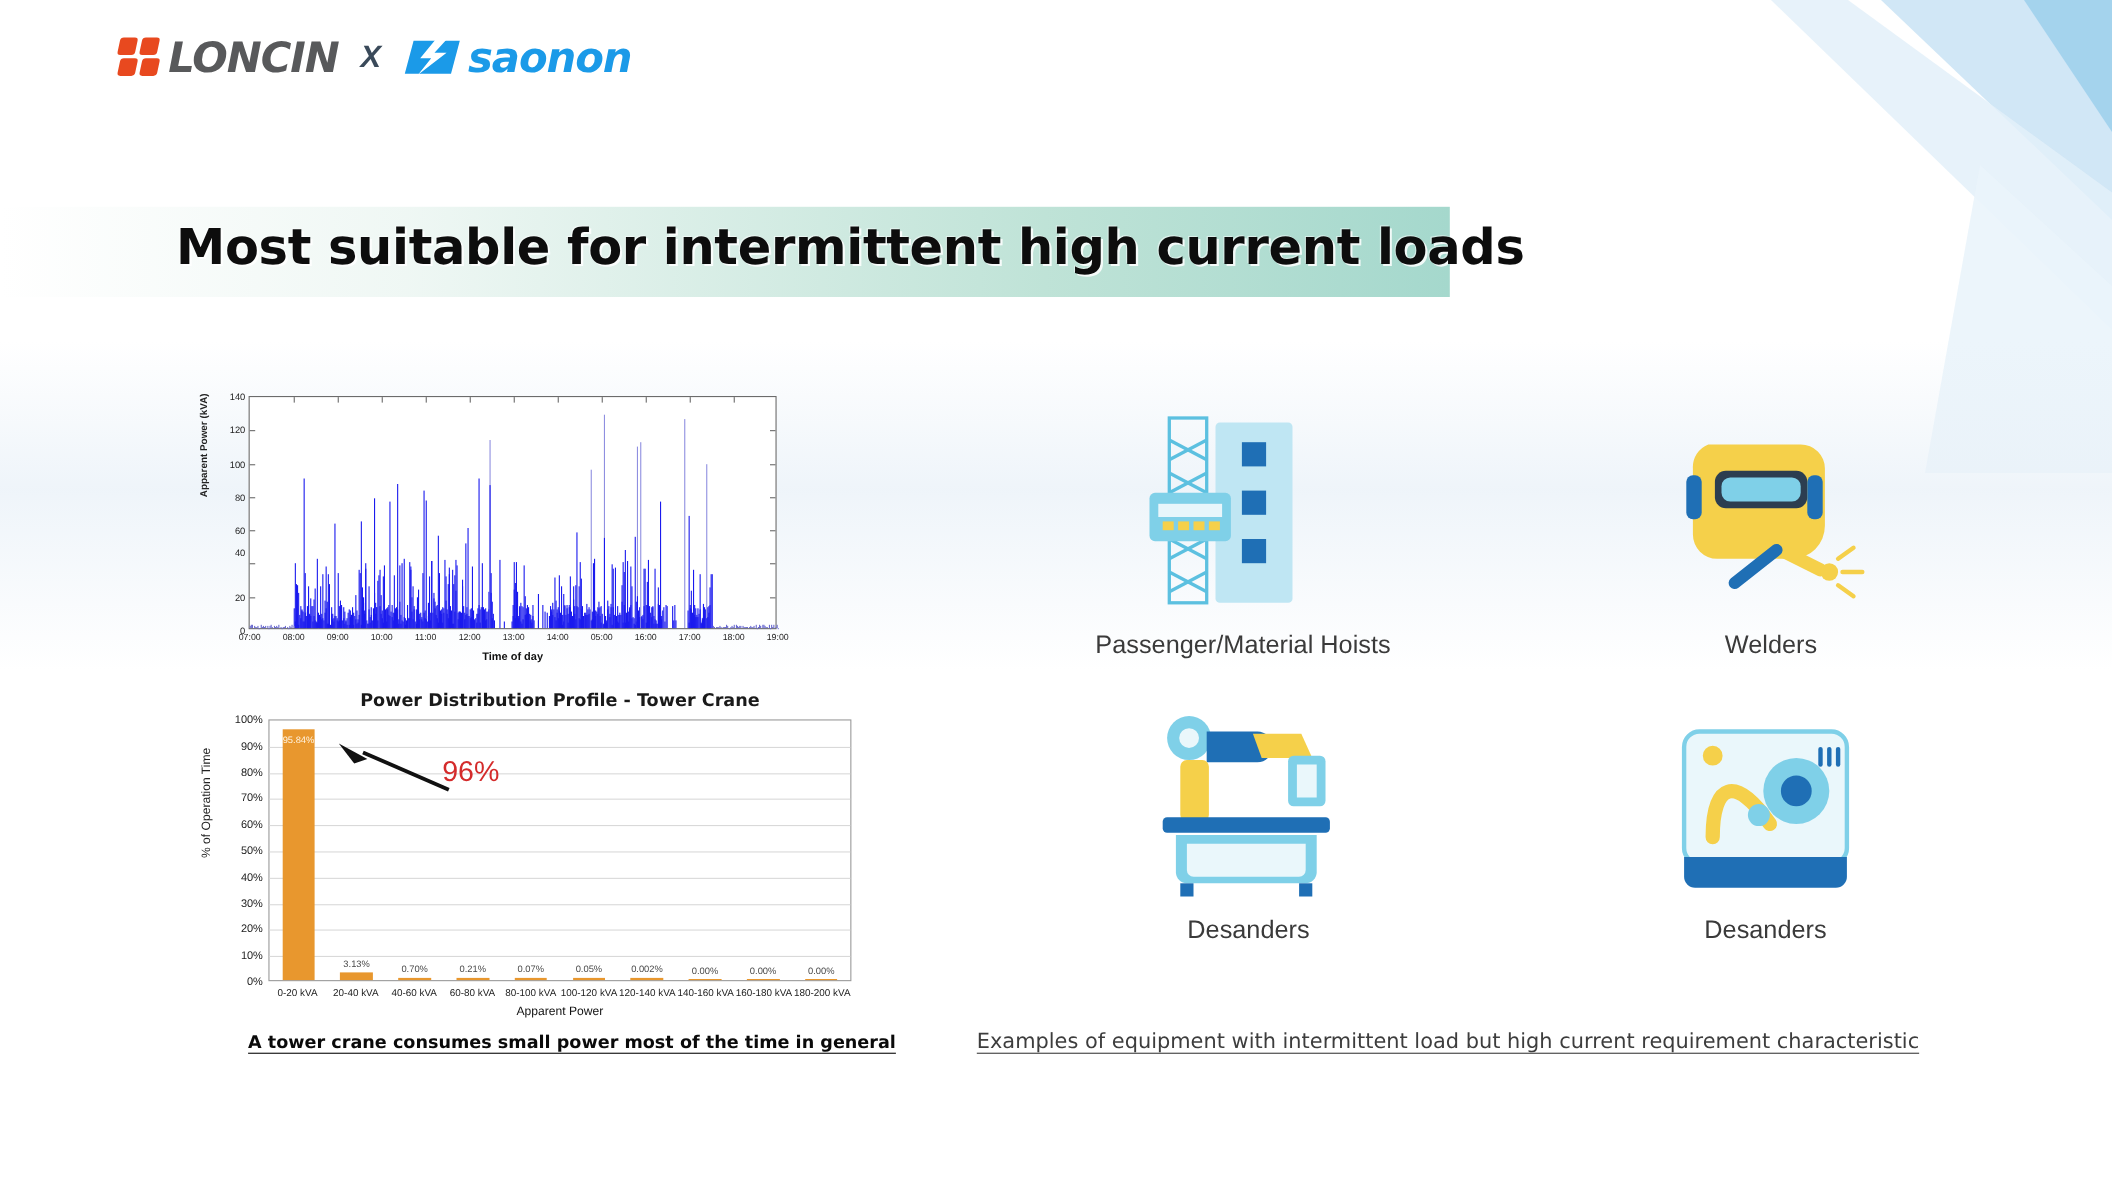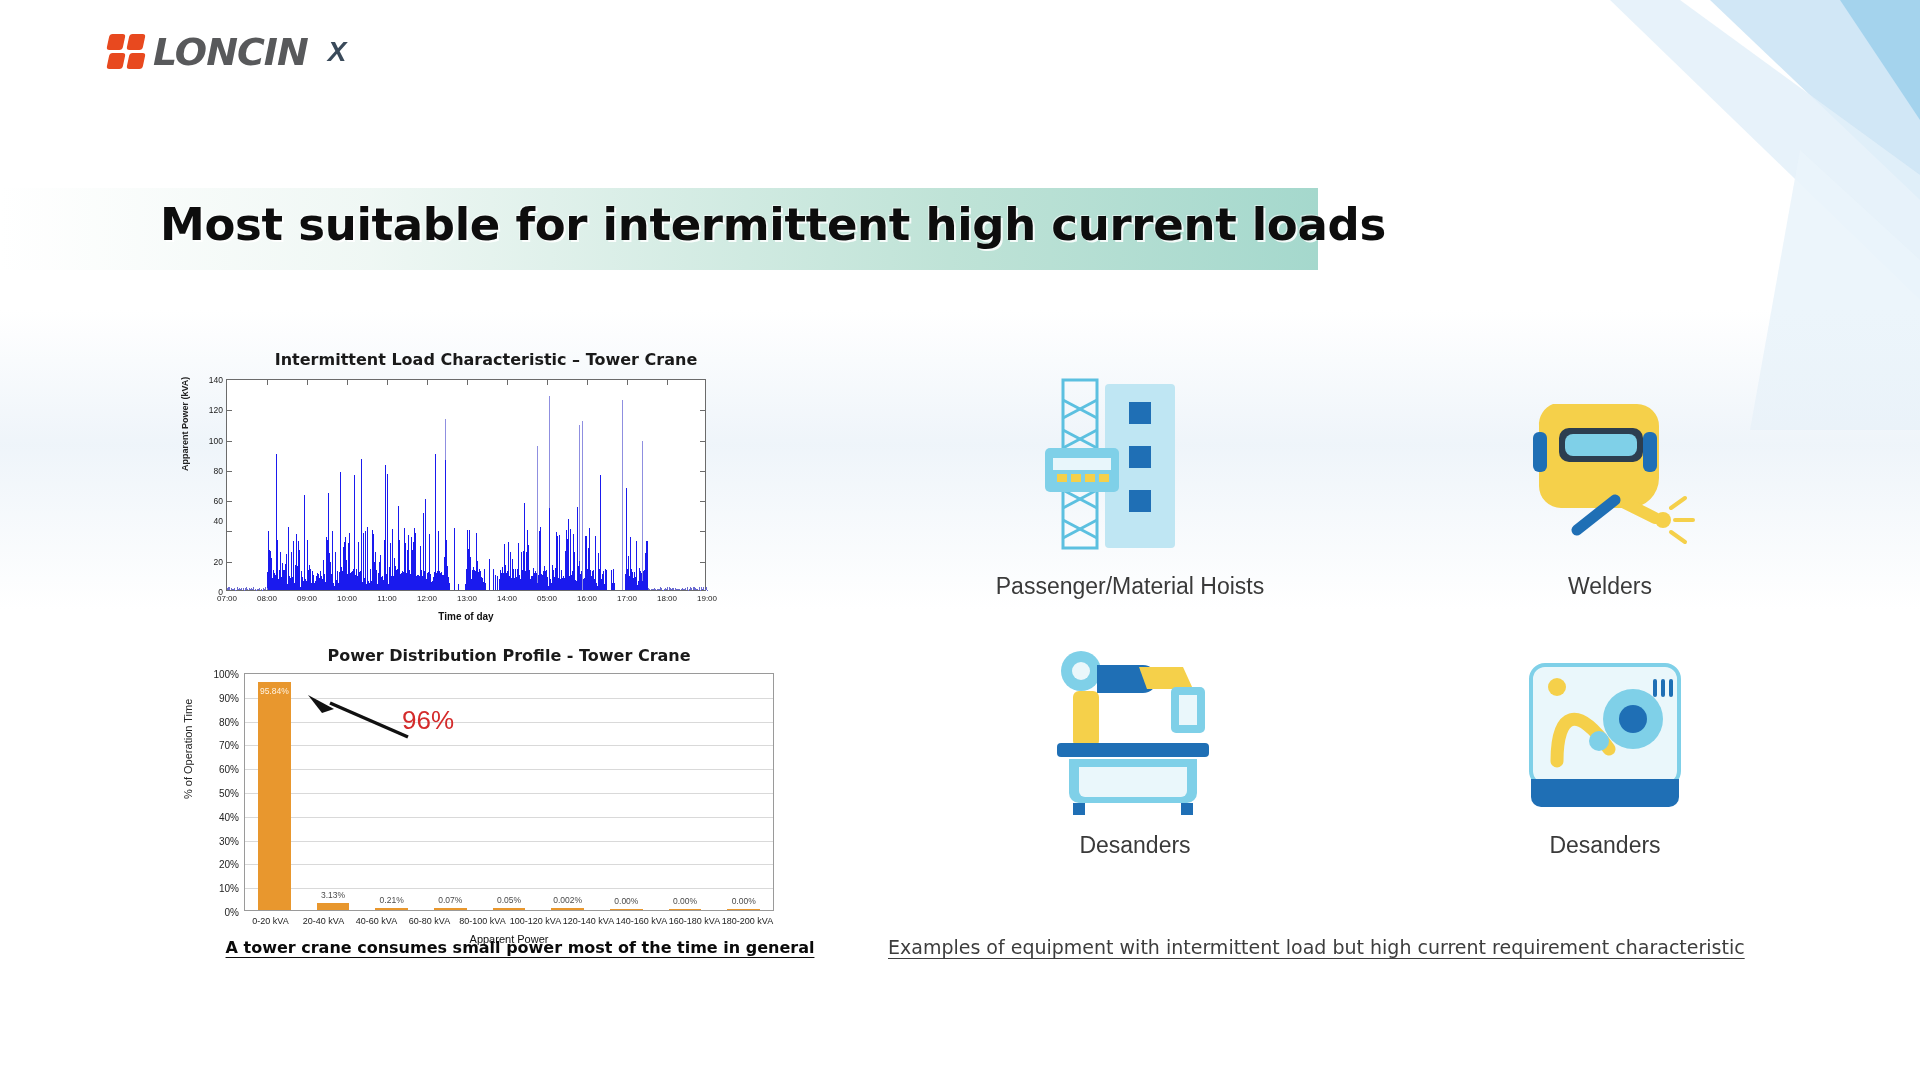--- a/index.html
+++ b/index.html
@@ -151,28 +151,34 @@
   <div class="loncin">
     <span class="loncin-mark">
       <i class="lm1"></i>
         <i class="lm2"></i>
         <i class="lm3"></i>
         <i class="lm4"></i>
     </span>
     <span class="loncin-word">LONCIN</span>
   </div>
   <span class="x-mark">X</span>
+  <div class="saonon">
+    <svg width="56" height="34" viewBox="0 0 56 34">
+      <polygon points="10,2 52,2 44,32 2,32" fill="#1b9ae8"></polygon>
+      <polygon points="30,1 16,18 26,18 14,33 40,13 29,13 40,1" fill="#ffffff"></polygon>
+    </svg>
+    <span class="saonon-word">saonon</span>
+  </div>
 </div>
 
 <div class="title-banner"></div>
 <div class="title-text">Most suitable for intermittent high current loads</div>
 
 <div class="left-col">
 
-  <div class="chart-title">Intermittent Load Characteristic – Tower Crane</div>
   <div class="line-chart-wrap">
     <div class="lc-ylabel">Apparent Power (kVA)</div>
     <div class="lc-plot" id="lcPlot">
         <div class="lc-ytick" style="top: 212px;">0</div>
         <div class="lc-ytick" style="top: 181.714px;">20</div>
         <div class="lc-tickmark " style="top: 181.714px;"></div>
         <div class="lc-tickmark r" style="top: 181.714px;"></div>
         <div class="lc-ytick" style="top: 141px;">40</div>
         <div class="lc-tickmark " style="top: 151.429px;"></div>
         <div class="lc-tickmark r" style="top: 151.429px;"></div>
@@ -941,20 +947,24 @@
           <div class="bc-bars">
             <div class="bc-slot">
               <div class="bc-val" style="bottom: 214.099px; color: rgb(255, 244, 226);">95.84%</div>
               <div class="bc-bar" style="height: 228.099px; background: rgb(232, 151, 46);"></div>
             </div>
             <div class="bc-slot">
               <div class="bc-val" style="bottom: 10.4494px;">3.13%</div>
               <div class="bc-bar" style="height: 7.4494px; background: rgb(232, 151, 46);"></div>
             </div>
             <div class="bc-slot">
+              <div class="bc-val" style="bottom: 5px;">0.70%</div>
+              <div class="bc-bar" style="height: 2px; background: rgb(232, 151, 46);"></div>
+            </div>
+            <div class="bc-slot">
               <div class="bc-val" style="bottom: 5px;">0.21%</div>
               <div class="bc-bar" style="height: 2px; background: rgb(232, 151, 46);"></div>
             </div>
             <div class="bc-slot">
               <div class="bc-val" style="bottom: 5px;">0.07%</div>
               <div class="bc-bar" style="height: 2px; background: rgb(232, 151, 46);"></div>
             </div>
             <div class="bc-slot">
               <div class="bc-val" style="bottom: 5px;">0.05%</div>
               <div class="bc-bar" style="height: 2px; background: rgb(232, 151, 46);"></div>

